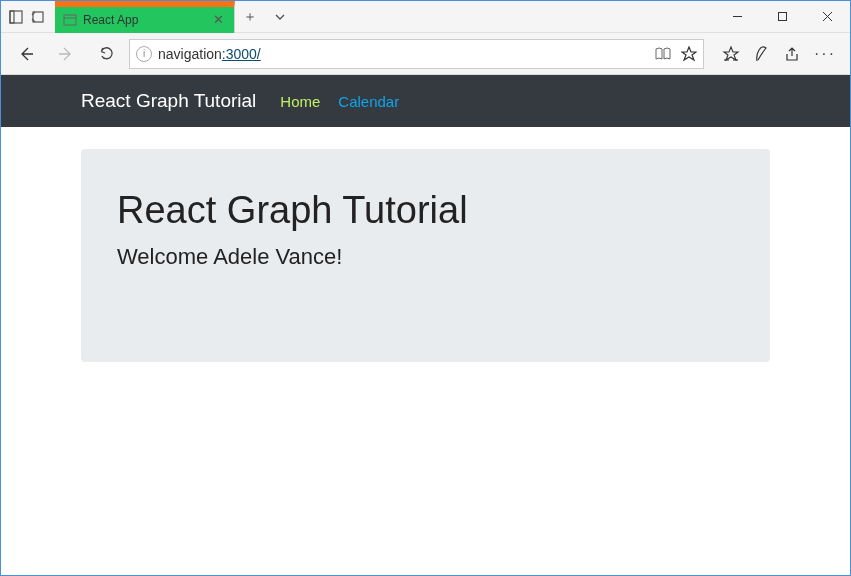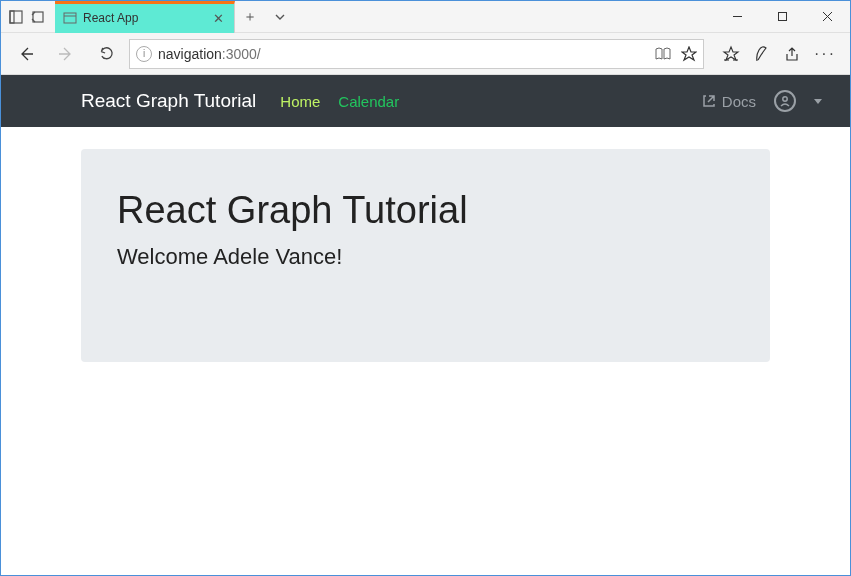--- a/index.html
+++ b/index.html
@@ -27,28 +27,28 @@
     }
     .titlebar-ico {
       width: 18px; height: 18px;
       display: flex; align-items: center; justify-content: center;
       color: #555;
     }
     .tab {
       display: flex;
       align-items: center;
       height: 32px;
-      background: #5eead4;
+      background: #22c55e;
       border-right: 1px solid #d0d0d0;
       padding: 0 10px 0 8px;
       margin-left: 8px;
       gap: 6px;
       min-width: 180px;
       justify-content: space-between;
-      border-top: 3px solid #f97316;
+      border-top: 6px solid #f97316;
     }
     .tab-left { display:flex; align-items:center; gap:6px;}
     .tab-title { font-size: 12px; color: #333; }
     .tab-close { font-size: 13px; color: #555; cursor: pointer;}
     .newtab, .chevdown {
       width: 30px; height: 32px;
       display: flex; align-items: center; justify-content: center;
       color: #555; font-size: 14px;
     }
     .window-controls {
@@ -89,37 +89,37 @@
     .url-info {
       width: 16px; height: 16px;
       display:flex;align-items:center;justify-content:center;
       color: #888;
       border: 1px solid #aaa;
       border-radius: 50%;
       font-size: 10px;
     }
     .url-text { font-size: 14px; color: #333; }
     .url-text .hostpart { color: #333; }
-    .url-text .portpart { color: #737373; }
+    .url-text .portpart { color: #0c4a6e; text-decoration: underline; }
     .urlbox-right { margin-left:auto; display:flex; gap:10px; align-items:center; color:#555;}
     .tool-icons { display:flex; gap:14px; align-items:center; padding: 0 6px 0 12px; color:#444;}
     .dots { letter-spacing: 2px; }
     
     .app-nav {
       height: 52px;
       background: #343a40;
       display: flex;
       align-items: center;
       padding: 0 28px 0 80px;
       color: #fff;
     }
     .brand { font-size: 19px; color: #fff; margin-right: 24px; }
     .nav-link { font-size: 15px; margin-right: 18px; cursor:pointer; }
     .nav-link.active { color: #bef264; }
-    .nav-link.muted { color: #22c55e; }
+    .nav-link.muted { color: #0ea5e9; }
     .nav-right { margin-left: auto; display:flex; align-items:center; gap:18px; color:#9aa0a6;}
     .docs-link { display:flex; align-items:center; gap:6px; color:#9aa0a6; font-size:15px;}
     .avatar-circle {
       width: 22px; height:22px; border:2px solid #9aa0a6; border-radius:50%;
       display:flex;align-items:center;justify-content:center;
     }
     .caret-down {
       width: 0; height: 0;
       border-left: 4px solid transparent;
       border-right: 4px solid transparent;
@@ -246,35 +246,20 @@
         </svg>
     </span>
     <span class="dots">···</span>
   </div>
 </div>
 
 <div class="app-nav">
   <span class="brand">React Graph Tutorial</span>
   <span class="nav-link active">Home</span>
   <span class="nav-link muted">Calendar</span>
-  <div class="nav-right">
-    <span class="docs-link">
-      <svg width="14" height="14" viewBox="0 0 14 14">
-          <path d="M4 2 L2 2 L2 12 L12 12 L12 10 M7 2 L12 2 L12 7 M12 2 L6 8" fill="none" stroke="#9aa0a6" stroke-width="1.5"></path>
-        </svg>
-      <span>Docs</span>
-    </span>
-    <span class="avatar-circle">
-      <svg width="12" height="12" viewBox="0 0 12 12">
-          <circle cx="6" cy="4" r="2.2" fill="none" stroke="#9aa0a6" stroke-width="1.5"></circle>
-          <path d="M2 11 Q6 7 10 11" fill="none" stroke="#9aa0a6" stroke-width="1.5"></path>
-        </svg>
-    </span>
-    <span class="caret-down"></span>
-  </div>
 </div>
 
 <div class="content">
   <div class="jumbo">
     <h1>React Graph Tutorial</h1>
     <h4 class="welcome">Welcome Adele Vance!</h4>
   </div>
 </div>
 
 </body></html>

